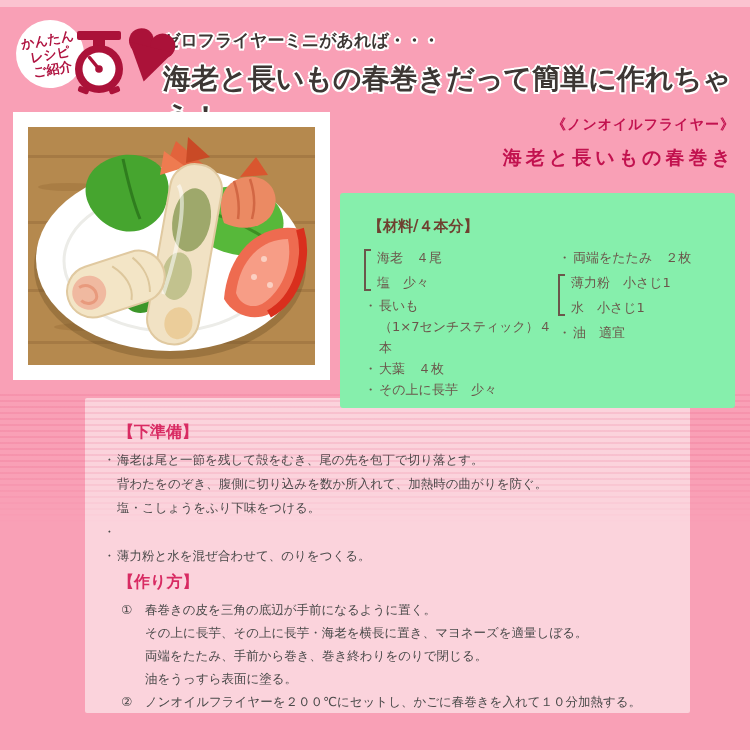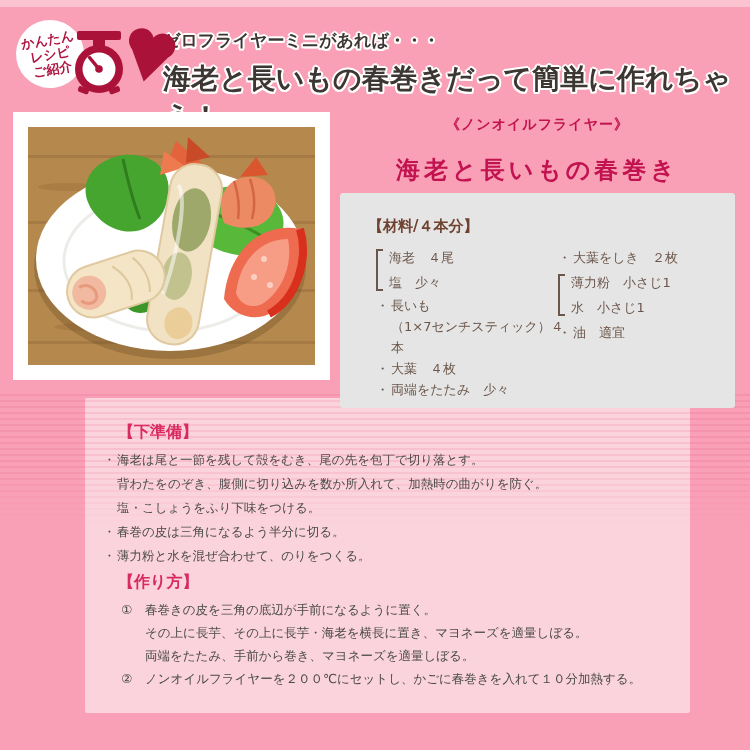--- a/index.html
+++ b/index.html
@@ -34,29 +34,29 @@
   .outline {
     text-shadow:
       2px 0 0 #fff, -2px 0 0 #fff, 0 2px 0 #fff, 0 -2px 0 #fff,
       1.5px 1.5px 0 #fff, -1.5px 1.5px 0 #fff, 1.5px -1.5px 0 #fff, -1.5px -1.5px 0 #fff;
   }
 
   
   .photo-frame { position:absolute; left:13px; top:112px; width:317px; height:268px; background:#fff; padding:15px; z-index:4; }
 
   
-  .recipe-head { position:absolute; left:340px; top:116px; width:395px; text-align:center; color:#C2124F; z-index:4; }
+  .recipe-head { position:absolute; left:340px; top:116px; width:395px; text-align:right; color:#C2124F; z-index:4; }
   .recipe-sub { font-size:14px; font-weight:bold; letter-spacing:1px; }
-  .recipe-title { font-size:24px; font-weight:bold; letter-spacing:4px; margin-top:20px; }
-
-  
-  .ing-box { position:absolute; left:340px; top:193px; width:395px; height:215px; background:#e5e5e5; border-radius:3px; z-index:4; }
+  .recipe-title { font-size:19px; font-weight:bold; letter-spacing:4px; margin-top:11px; }
+
+  
+  .ing-box { position:absolute; left:340px; top:193px; width:395px; height:215px; background:#86efac; border-radius:3px; z-index:4; }
   .ing-heading { position:absolute; left:28px; top:24px; font-size:15px; font-weight:bold; color:#6F4130; }
   .ing-col { position:absolute; color:#6B564B; font-size:13px; }
-  .ing-left { left:36px; top:52px; width:195px; }
+  .ing-left { left:24px; top:52px; width:195px; }
   .ing-right { left:218px; top:52px; width:170px; }
   .irow { display:flex; line-height:21px; }
   .irow25 { display:flex; line-height:25px; }
   .ib { width:15px; flex:none; }
   .igroup { display:flex; }
   .bracket { width:7px; flex:none; border-left:2px solid #6B564B; border-top:2px solid #6B564B; border-bottom:2px solid #6B564B; margin:4px 6px 4px 0; }
   .iglines > div { line-height:25px; }
 
   
   .panel { position:absolute; left:85px; top:398px; width:605px; height:315px; background:#FBD3DC; border-radius:2px; z-index:1; }
@@ -196,28 +196,28 @@
       <div class="irow">
         <span class="ib"></span>
         <span>（1×7センチスティック）４本</span>
       </div>
       <div class="irow">
         <span class="ib">・</span>
         <span>大葉　４枚</span>
       </div>
       <div class="irow">
         <span class="ib">・</span>
-        <span>両端をたたみ　少々</span>
+        <span>その上に長芋　少々</span>
       </div>
     </div>
 
     <div class="ing-col ing-right">
       <div class="irow25">
         <span class="ib">・</span>
-        <span>大葉をしき　２枚</span>
+        <span>両端をたたみ　２枚</span>
       </div>
       <div class="igroup">
         <span class="bracket"></span>
         <div class="iglines">
           <div>薄力粉　小さじ1</div>
           <div>水　小さじ1</div>
         </div>
       </div>
       <div class="irow25">
         <span class="ib">・</span>
@@ -236,41 +236,44 @@
       <div class="tline">
         <span class="tb"></span>
           <span>背わたをのぞき、腹側に切り込みを数か所入れて、加熱時の曲がりを防ぐ。</span>
       </div>
       <div class="tline">
         <span class="tb"></span>
           <span>塩・こしょうをふり下味をつける。</span>
       </div>
       <div class="tline">
         <span class="tb">・</span>
-          <span>春巻の皮は三角になるよう半分に切る。</span>
       </div>
       <div class="tline">
         <span class="tb">・</span>
           <span>薄力粉と水を混ぜ合わせて、のりをつくる。</span>
       </div>
     </div>
 
     <div class="sec-heading steps-heading">【作り方】</div>
     <div class="tlist steps-list">
       <div class="sline">
         <span class="sb">①</span>
           <span>春巻きの皮を三角の底辺が手前になるように置く。</span>
       </div>
       <div class="sline">
         <span class="sb"></span>
           <span>その上に長芋、その上に長芋・海老を横長に置き、マヨネーズを適量しぼる。</span>
       </div>
       <div class="sline">
         <span class="sb"></span>
-          <span>両端をたたみ、手前から巻き、マヨネーズを適量しぼる。</span>
+          <span>両端をたたみ、手前から巻き、巻き終わりをのりで閉じる。</span>
+      </div>
+      <div class="sline">
+        <span class="sb"></span>
+          <span>油をうっすら表面に塗る。</span>
       </div>
       <div class="sline">
         <span class="sb">②</span>
           <span>ノンオイルフライヤーを２００℃にセットし、かごに春巻きを入れて１０分加熱する。</span>
       </div>
     </div>
   </div>
 
   <div class="stripe-band"></div>
 </div>

